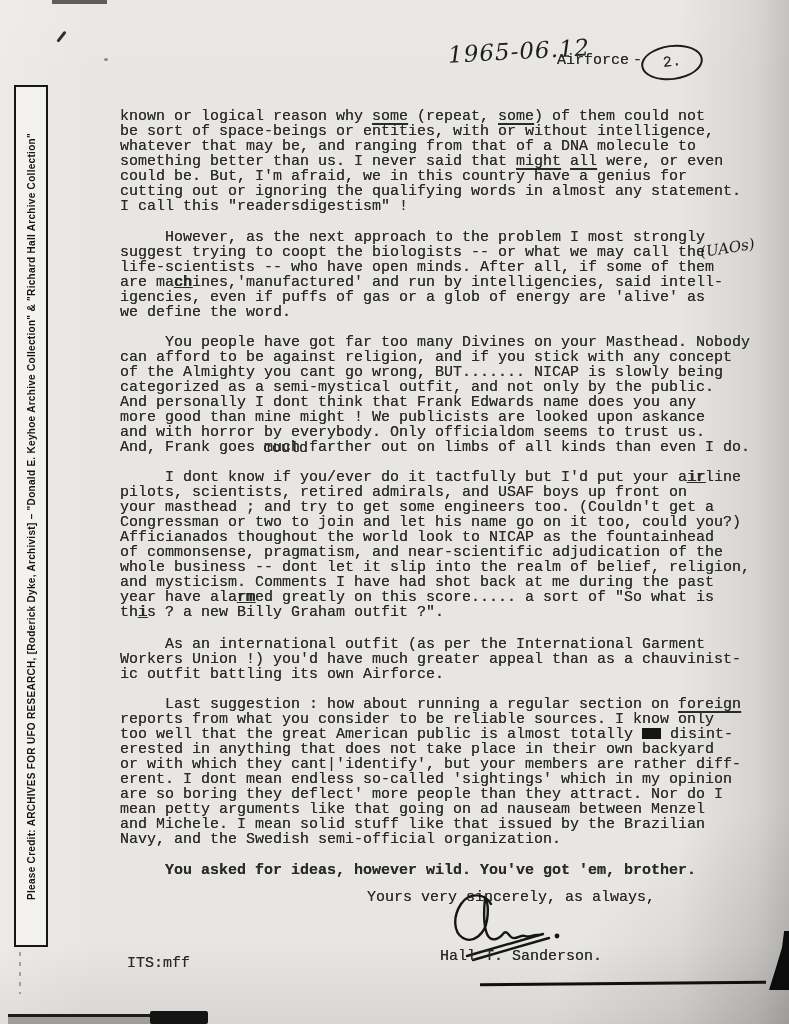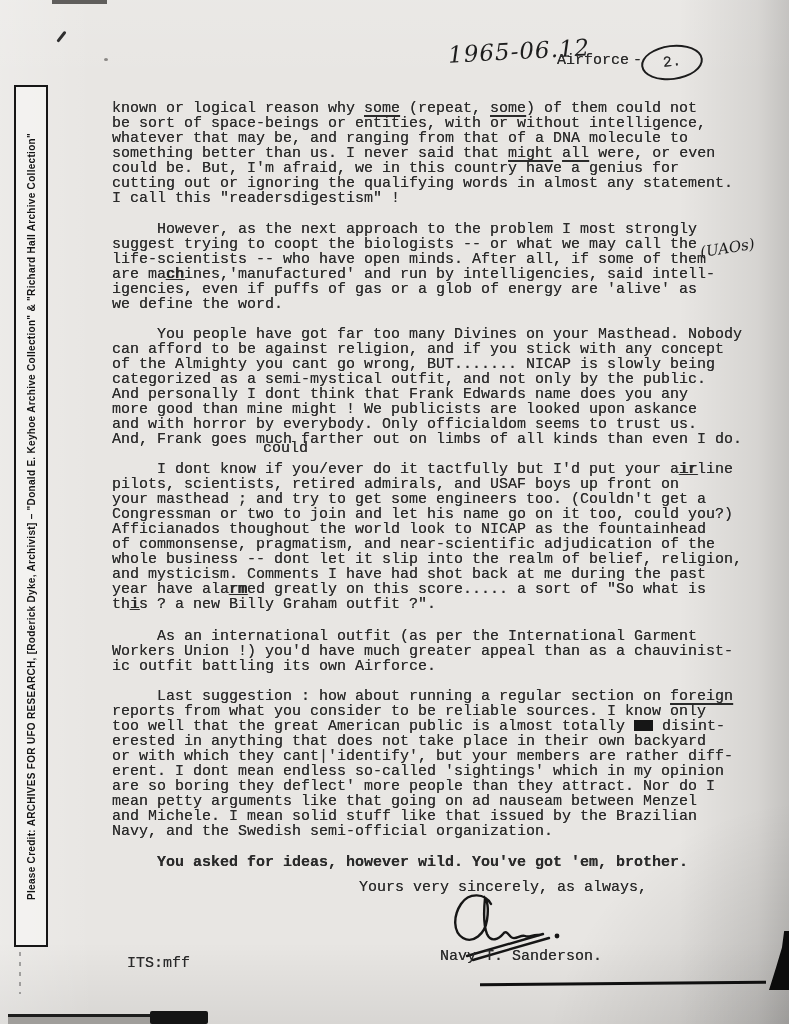--- a/index.html
+++ b/index.html
@@ -10,21 +10,21 @@
       linear-gradient(90deg, rgba(255,255,255,.20) 0%, rgba(0,0,0,0) 12%, rgba(0,0,0,0) 86%, rgba(0,0,0,.08) 96%, rgba(0,0,0,.16) 100%),
       linear-gradient(180deg, rgba(255,255,255,.10) 0%, rgba(0,0,0,0) 8%, rgba(0,0,0,0) 92%, rgba(0,0,0,.07) 100%),
       #e8e6e3;
     font-family:"Liberation Mono", monospace;
     color:#262626;
   }
   
   .typed{ font:15px/15px "Liberation Mono", monospace; color:#2a2a2a;
           text-shadow:0 0 .5px rgba(35,35,35,.75); }
   .letter-body{ position:absolute; left:108px; top:97px; width:660px; }
-  .para{ margin:4px; white-space:pre; }
+  .para{ margin:12px; white-space:pre; }
   .para + .para{ margin-top:15px; }
   .para.p2{ margin-top:16px; }
   .para.p6{ margin-top:17px; }
   .para.p7{ margin-top:16px;font-weight:bold; }
   .para.closing{ margin-top:10px; padding-left:247px; }
   .u{ text-decoration:underline; text-underline-offset:2.5px; text-decoration-thickness:1.5px; }
   .ov{ text-shadow:.8px 0 0 currentColor, -.3px 0 0 currentColor, 0 0 .5px rgba(35,35,35,.8);text-decoration:underline; }
   .blot{ display:inline-block; width:19px; height:11px; background:#161616; vertical-align:-1px; }
 
   
@@ -150,21 +150,21 @@
   <div class="signature">
     <svg width="150" height="75" viewBox="0 0 150 75">
       <g fill="none" stroke="#161616" stroke-width="2.4" stroke-linecap="round">
         <path d="M46 14 C40 3 24 2 16 14 C8 26 8 42 18 48 C28 54 40 44 42 30 C44 18 42 10 40 8 C39 18 38 34 42 44 C46 53 54 49 58 44 C61 40 63 44 66 47 C70 51 76 44 80 46 C84 48 88 44 94 45"></path>
         <path d="M22 66 L98 44"></path>
         <path d="M28 70 L104 48"></path>
       </g>
       <circle cx="112" cy="46" r="2.4" fill="#161616"></circle>
     </svg>
   </div>
-  <div class="typed signed-name">Navy T. Sanderson.</div>
+  <div class="typed signed-name">Hall T. Sanderson.</div>
   <div class="typed typist">ITS:mff</div>
 
   <div class="artifact a-line-right"></div>
   <div class="artifact a-wedge"></div>
   <div class="artifact a-bl-line"></div>
   <div class="artifact a-bl-blob"></div>
 
 </div>
 
 </body></html>

